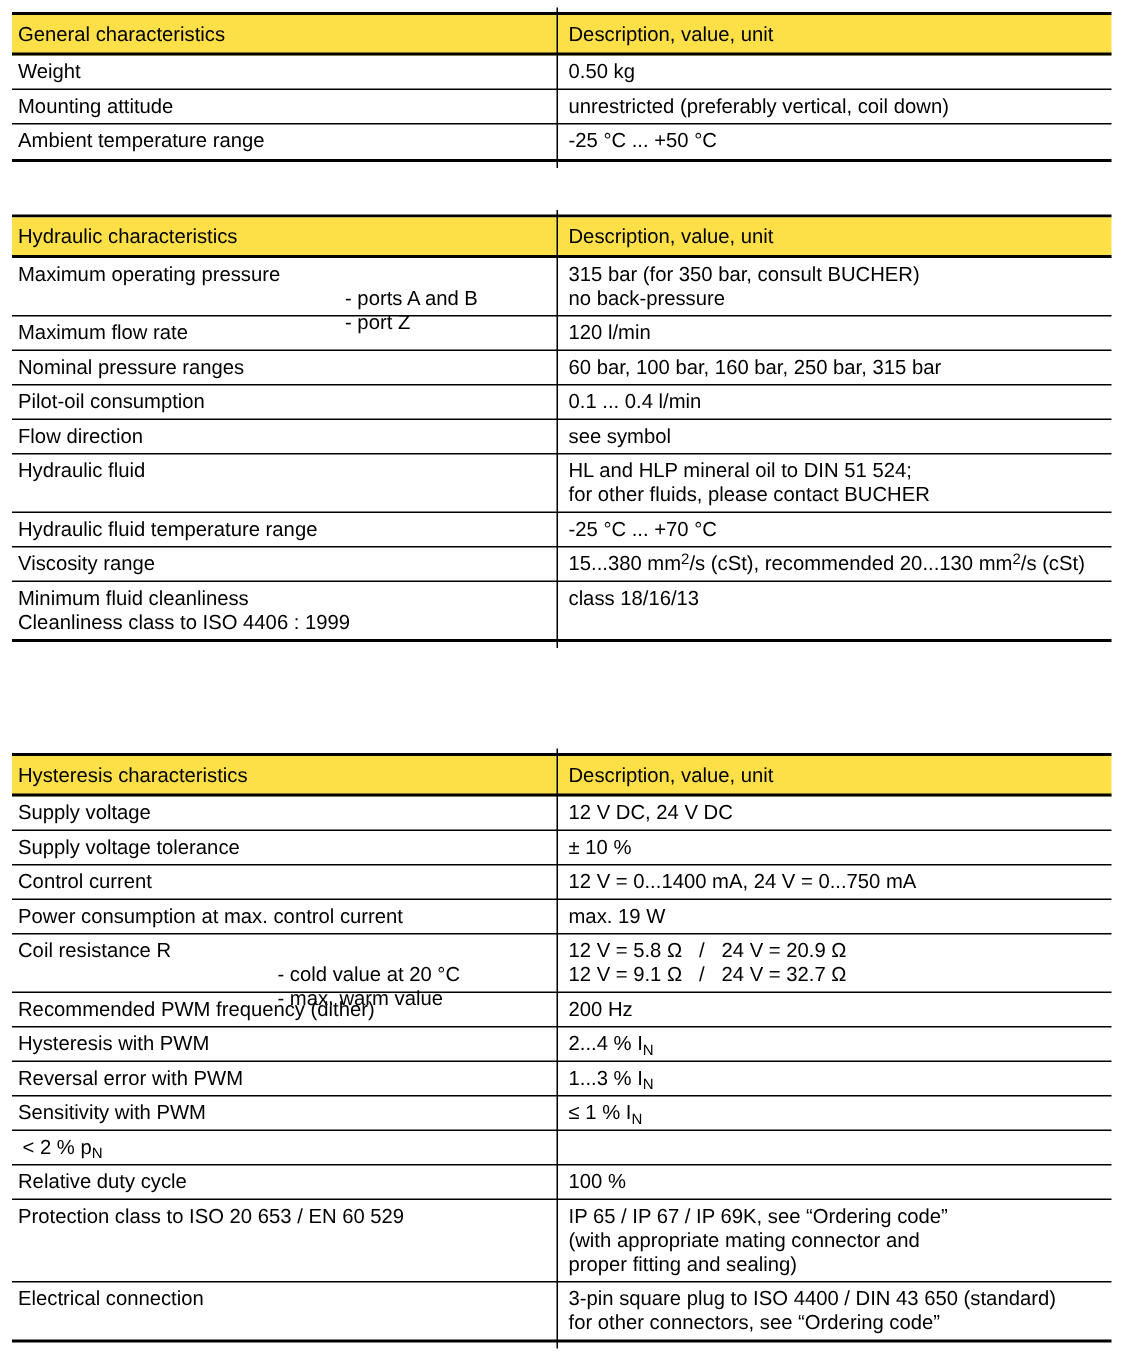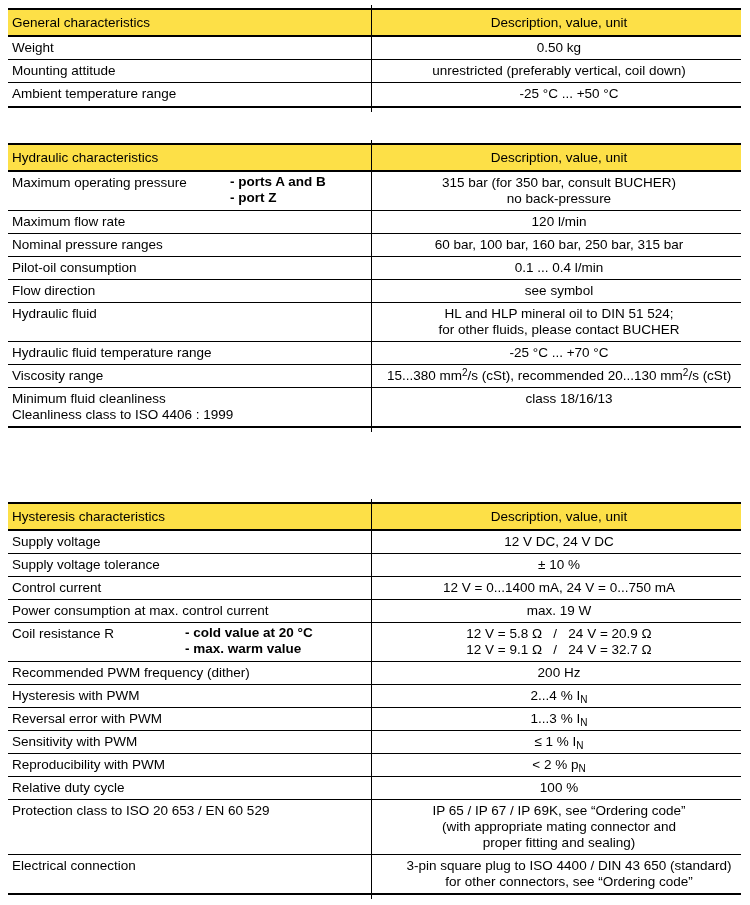--- a/index.html
+++ b/index.html
@@ -36,34 +36,33 @@
     border-bottom: 2px solid #000;
     min-height: 27px;
     align-items: center;
   }
   .row {
     display: flex;
     border-bottom: 1px solid #000;
     min-height: 23px;
     align-items: stretch;
   }
-  .row:last-child { border-bottom: 0; gap: 20px; }
+  .row:last-child { border-bottom: 0; }
   .cl {
     width: 364px;
     padding: 3px 8px 3px 4px;
     position: relative;
   }
   .cr {
     flex: 1;
     padding: 3px 2px 3px 7px;
-    text-align: center;
   }
   .thead .cl, .thead .cr { padding-top: 0; padding-bottom: 0; }
   .lbl, .sub, .val { white-space: pre-wrap; display: inline-block; vertical-align: top; }
-  .sub { position: absolute; top: 2px; font-weight: bold; }
+  .sub { position: absolute; top: 19px; }
   .sub-ports { left: 222px; }
   .sub-coil  { left: 177px; }
   sup, sub { font-size: 10px; line-height: 0; }
   sup { vertical-align: 4px; }
   sub { vertical-align: -3px; }
 </style>
 </head>
 <body>
 
 <div class="sheet">
@@ -174,21 +173,20 @@
     </div>
     <div class="row">
       <div class="cl"><span class="lbl">Reversal error with PWM</span></div>
       <div class="cr"><span class="val">1...3 % I<sub>N</sub></span></div>
     </div>
     <div class="row">
       <div class="cl"><span class="lbl">Sensitivity with PWM</span></div>
       <div class="cr"><span class="val">≤ 1 % I<sub>N</sub></span></div>
     </div>
     <div class="row">
-      <div class="cl"><span class="lbl">Reproducibility with PWM</span></div>
       <div class="cr"><span class="val">&lt; 2 % p<sub>N</sub></span></div>
     </div>
     <div class="row">
       <div class="cl"><span class="lbl">Relative duty cycle</span></div>
       <div class="cr"><span class="val">100 %</span></div>
     </div>
     <div class="row">
       <div class="cl"><span class="lbl">Protection class to ISO 20 653 / EN 60 529</span></div>
       <div class="cr"><span class="val">IP 65 / IP 67 / IP 69K, see “Ordering code”
 (with appropriate mating connector and

